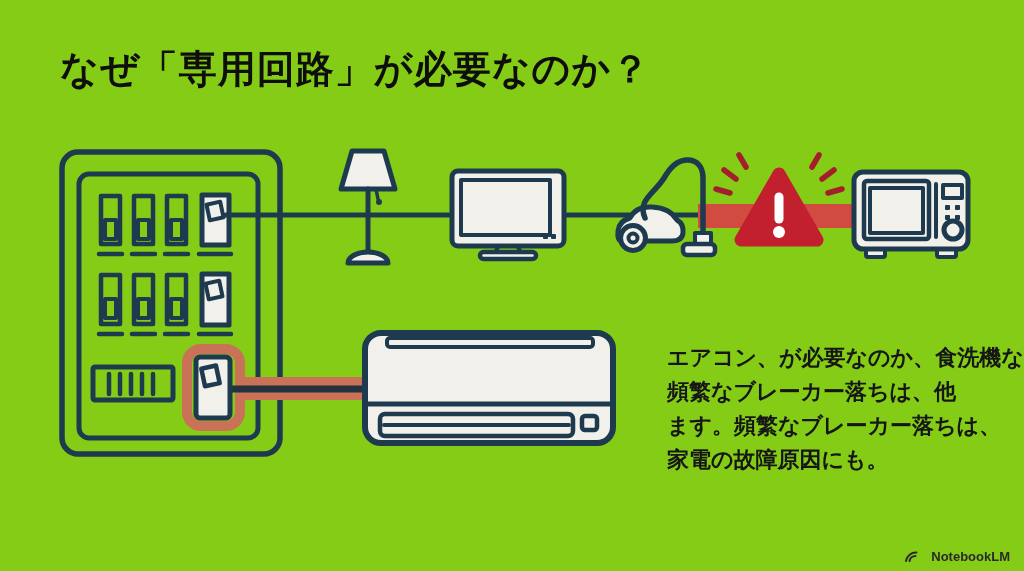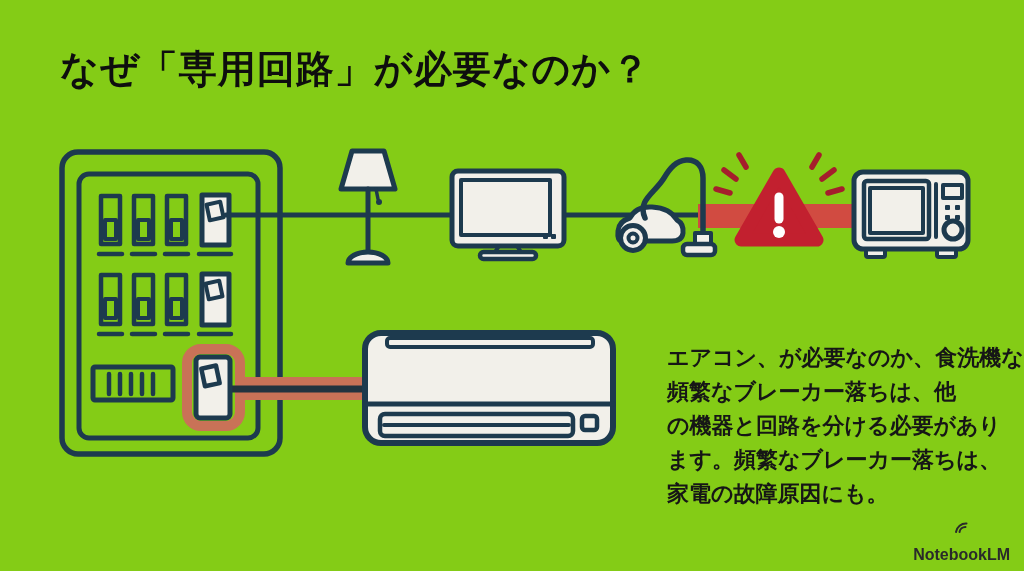--- a/index.html
+++ b/index.html
@@ -19,21 +19,21 @@
     font-size:30px;font-weight:800;color:#1d3a4e;white-space:nowrap;
   }
   .info-text{
     position:absolute;left:667px;top:341px;width:330px;
     font-size:22px;line-height:34px;font-weight:600;color:#161616;
   }
   .info-text div{white-space:nowrap;}
   .footer{
     position:absolute;right:14px;bottom:7px;
     display:flex;align-items:center;gap:12px;
-    font-size:16px;font-weight:600;color:#2a2a2a;flex-direction:column;
+    font-size:13px;font-weight:600;color:#2a2a2a;
   }
 </style>
 </head>
 <body>
 
 <div class="stage">
 
   <svg class="illustration" viewBox="0 0 1024 571" fill="none" stroke-linecap="round" stroke-linejoin="round">
 
     <g stroke="#1d3a4e">
@@ -133,21 +133,20 @@
       <rect x="582" y="416" width="15" height="14" rx="3" stroke-width="4.5"></rect>
     </g>
   </svg>
 
   <div class="title">なぜ「専用回路」が必要なのか？</div>
 
 
   <div class="info-text">
     <div>エアコン、が必要なのか、食洗機な</div>
     <div>頻繁なブレーカー落ちは、他</div>
-    <div>の機器と回路を分ける必要があり</div>
     <div>ます。頻繁なブレーカー落ちは、</div>
     <div>家電の故障原因にも。</div>
   </div>
 
   <div class="footer">
     <svg width="15" height="13" viewBox="0 0 15 13" fill="none" stroke="#2a2a2a" stroke-width="2" stroke-linecap="round">
       <path d="M2,11 A10,10 0 0 1 12.5,2.5"></path>
       <path d="M5.5,11 A6,6 0 0 1 11.5,6"></path>
     </svg>
     <span>NotebookLM</span>

